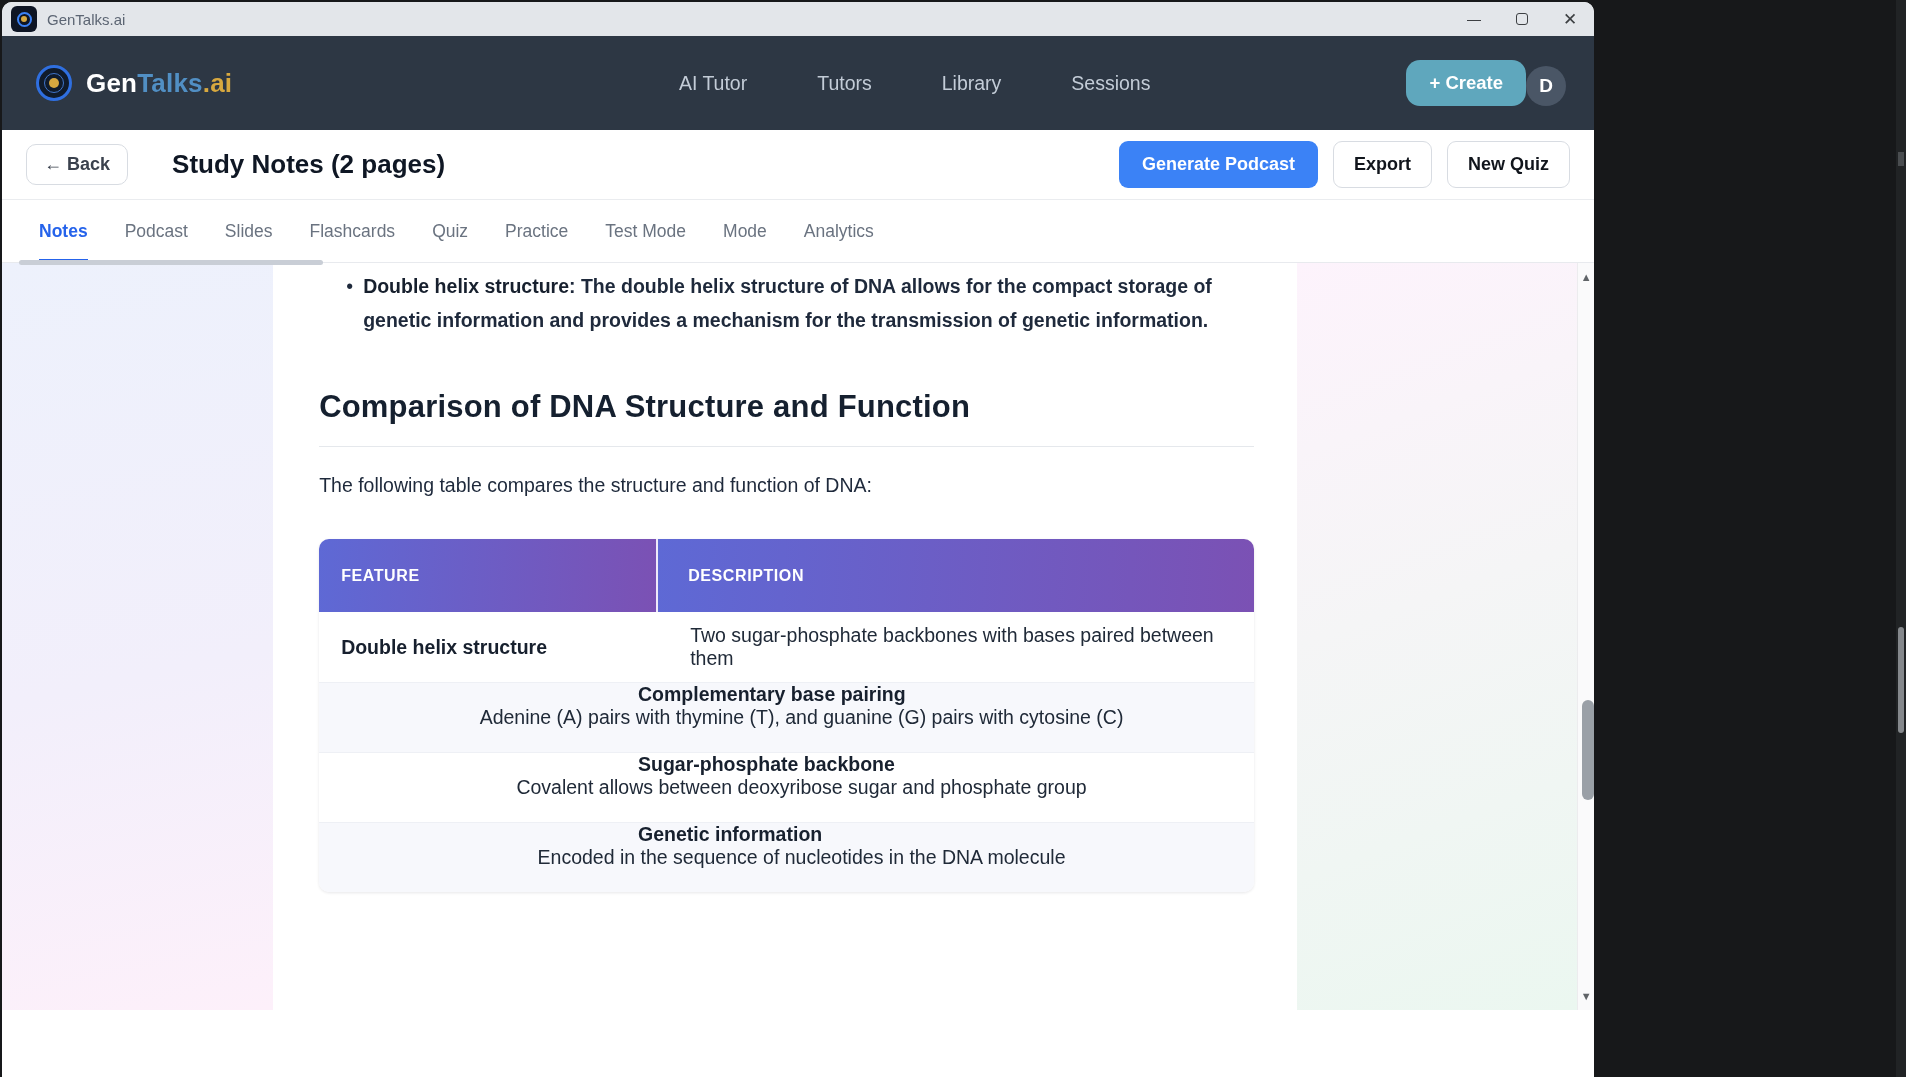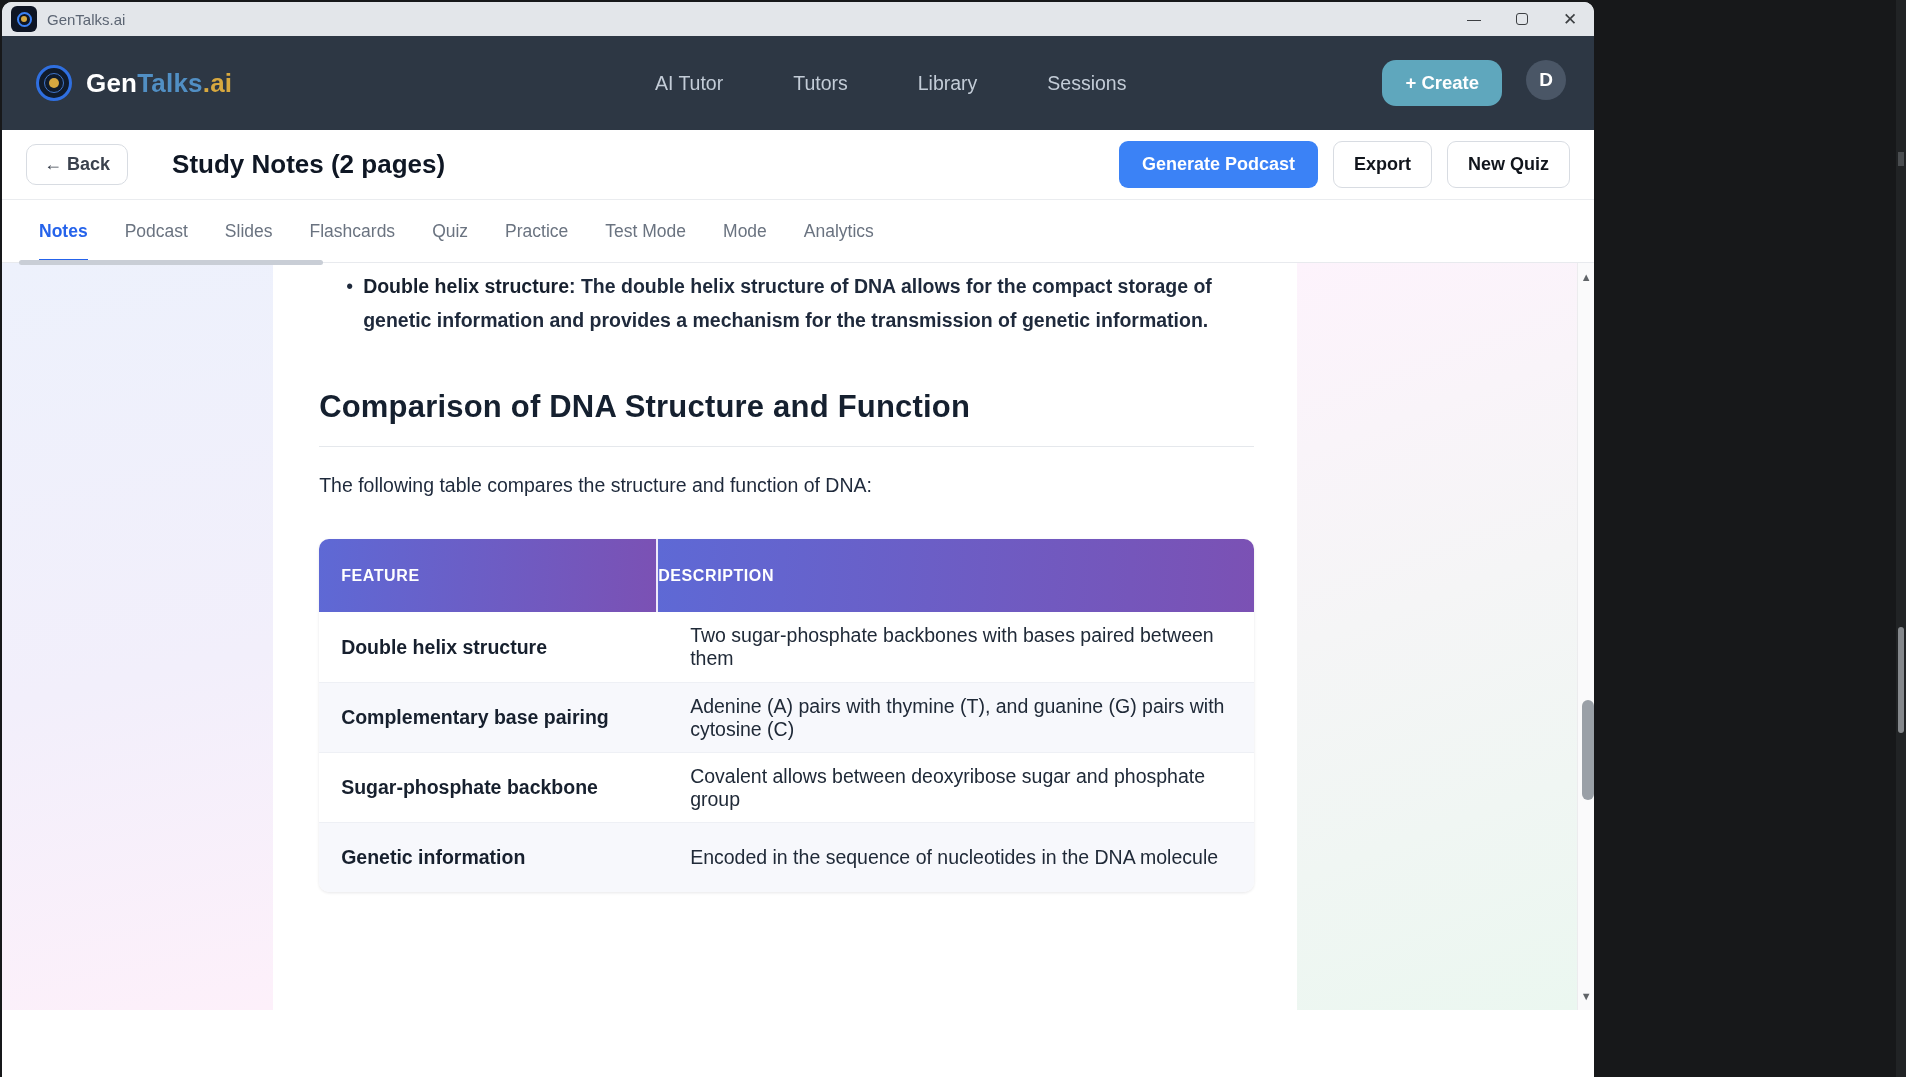--- a/index.html
+++ b/index.html
@@ -38,21 +38,21 @@
   .brand { display:flex; align-items:center; gap:14px; cursor:pointer; }
   .brand-mark { width:36px; height:36px; border-radius:50%; border:3px solid #2f6fe0; background:#101b2b;
                 display:flex; align-items:center; justify-content:center; }
   .brand-mark-inner { width:20px; height:20px; border-radius:50%; border:1px solid #3f74c9;
                 display:flex; align-items:center; justify-content:center; }
   .brand-dot { width:10px; height:10px; border-radius:50%; background:#d7a83f; }
   .brand-text { font-size:26px; font-weight:bold; letter-spacing:.2px; }
   .b-gen { color:#ffffff; } .b-talks { color:#518fc4; } .b-ai { color:#d7a83f; }
   .nav-links { display:flex; gap:70px; margin-left:auto; font-size:19.5px; color:#c3ccd7; }
   .nav-link { cursor:pointer; }
-  .nav-right { display:flex; align-items:flex-start; gap:24px; margin-left:256px; }
+  .nav-right { display:flex; align-items:flex-end; margin-left:256px; }
   .create-btn { background:#5fa7bd; color:#fff; border:none; font-weight:bold; font-size:18.5px;
                 padding:12px 23px; border-radius:14px; font-family:inherit; cursor:pointer; }
   .avatar { width:40px; height:40px; border-radius:50%; background:#4a5666; color:#fff;
             font-weight:bold; font-size:19px; display:flex; align-items:center; justify-content:center; cursor:pointer; }
 
   
   .subheader { height:70px; background:#fff; border-bottom:1px solid #eaecef;
                display:flex; align-items:center; padding:0 24px; flex:none; }
   .back-btn { border:1.5px solid #d8dce2; background:#fff; border-radius:10px; padding:9px 17px;
               font-size:18px; color:#3a414d; font-weight:600; font-family:inherit; cursor:pointer; }
@@ -92,24 +92,24 @@
 
   h1.section { margin-top:52px; font-size:31px; font-weight:bold; color:#15202f; letter-spacing:.2px; }
   hr.rule { margin-top:21px; border:0; border-top:1px solid #e5e8ec; }
   .intro { margin-top:27px; font-size:19.5px; color:#1e293b; }
 
   .dtable { margin-top:42px; border-radius:10px; overflow:hidden; box-shadow:0 1px 3px rgba(20,24,40,.10); }
   .dt-head { display:flex; height:73px; }
   .th { display:flex; align-items:center; color:#fff; font-weight:bold; font-size:16px;
         letter-spacing:.6px; background:linear-gradient(93deg, #5e69d5, #7b51b4); }
   .th-feature { width:339px; padding-left:22px; border-right:2px solid #efeafa; }
-  .th-desc { flex:1; }
+  .th-desc { flex:1; padding-left:30px; }
   .dt-row { display:flex; height:70px; align-items:center; font-size:19.5px; background:#fff; }
   .dt-row.alt { background:#f7f8fc; }
-  .dt-row + .dt-row { border-top:1px solid #eef0f5; }
+  .dt-row + .dt-row { border-top:1px solid #eef0f5;flex-direction:column; }
   .td-feature { width:341px; padding-left:22px; font-weight:bold; color:#17202e; }
   .td-desc { flex:1; padding-left:30px; color:#202a38; }
 
   .bottomfill { flex:1; background:#fff; }
 </style>
 <title>GenTalks.ai</title></head>
 <body>
 
 <div class="stage">
 

